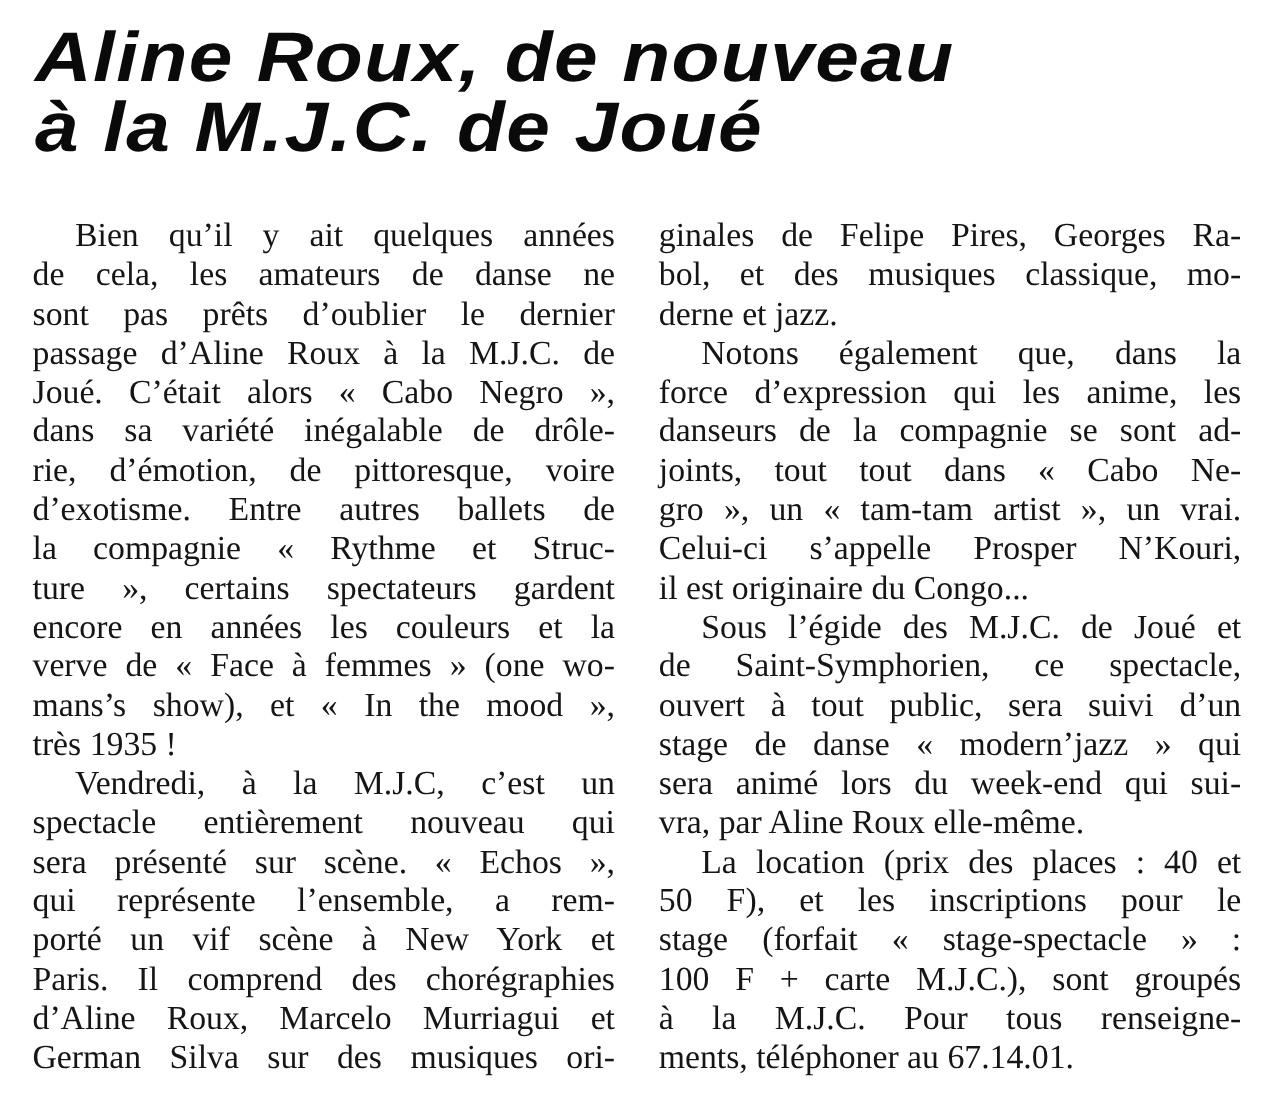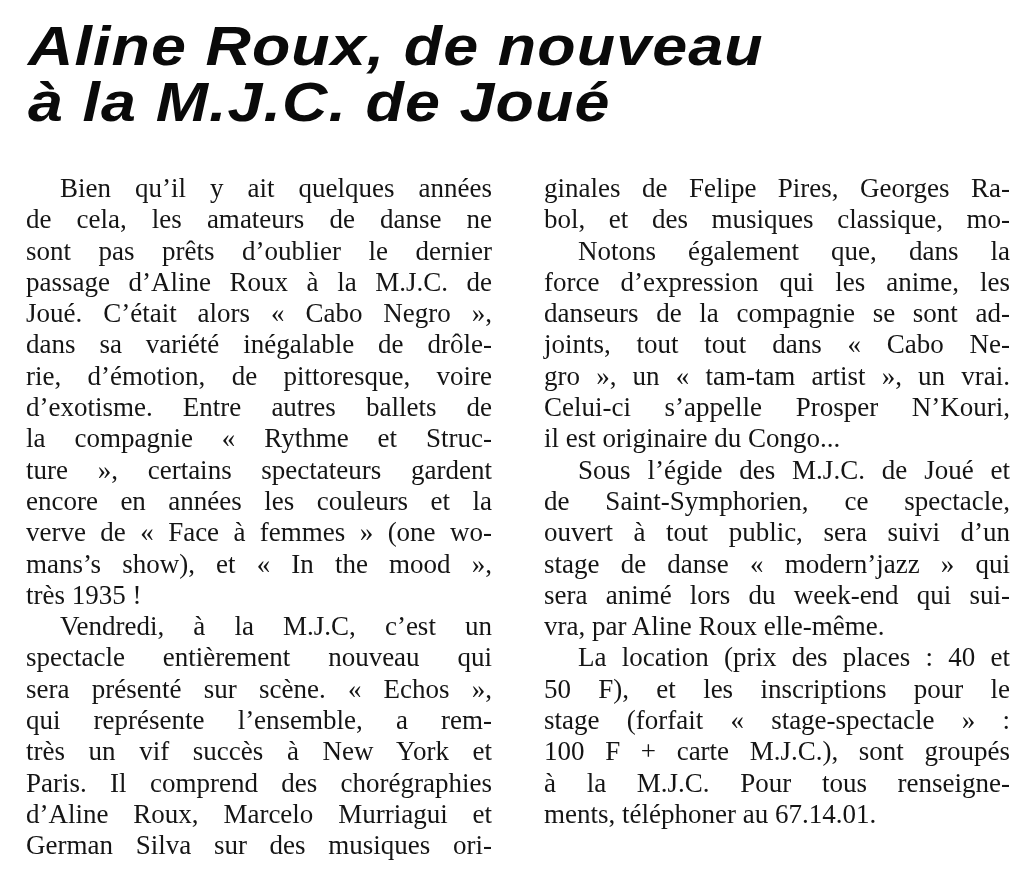--- a/index.html
+++ b/index.html
@@ -38,21 +38,21 @@
       font-family: "Liberation Serif", "DejaVu Serif", serif;
       font-size: 27px;
       line-height: 31.3px;
       color: #151515;
     }
     .col-left {
       left: 26px;
       width: 466px;
     }
     .col-right {
-      left: 544px;
+      left: 527px;
       width: 466px;
     }
     .line {
       display: block;
       white-space: nowrap;
       text-align: justify;
       text-align-last: justify;
       height: 31.3px;
     }
     .line.last {
@@ -82,28 +82,29 @@
     <span class="line">la compagnie « Rythme et Struc-</span>
     <span class="line">ture », certains spectateurs gardent</span>
     <span class="line">encore en années les couleurs et la</span>
     <span class="line">verve de « Face à femmes » (one wo-</span>
     <span class="line">mans’s show), et « In the mood »,</span>
     <span class="line last">très 1935 !</span>
     <span class="line indent">Vendredi, à la M.J.C, c’est un</span>
     <span class="line">spectacle entièrement nouveau qui</span>
     <span class="line">sera présenté sur scène. « Echos »,</span>
     <span class="line">qui représente l’ensemble, a rem-</span>
-    <span class="line">très un vif succès à New York et</span>
+    <span class="line">porté un vif scène à New York et</span>
     <span class="line">Paris. Il comprend des chorégraphies</span>
     <span class="line">d’Aline Roux, Marcelo Murriagui et</span>
     <span class="line">German Silva sur des musiques ori-</span>
   </div>
 <div class="column col-right">
     <span class="line">ginales de Felipe Pires, Georges Ra-</span>
     <span class="line">bol, et des musiques classique, mo-</span>
+    <span class="line last">derne et jazz.</span>
     <span class="line indent">Notons également que, dans la</span>
     <span class="line">force d’expression qui les anime, les</span>
     <span class="line">danseurs de la compagnie se sont ad-</span>
     <span class="line">joints, tout tout dans « Cabo Ne-</span>
     <span class="line">gro », un « tam-tam artist », un vrai.</span>
     <span class="line">Celui-ci s’appelle Prosper N’Kouri,</span>
     <span class="line last">il est originaire du Congo...</span>
     <span class="line indent">Sous l’égide des M.J.C. de Joué et</span>
     <span class="line">de Saint-Symphorien, ce spectacle,</span>
     <span class="line">ouvert à tout public, sera suivi d’un</span>

